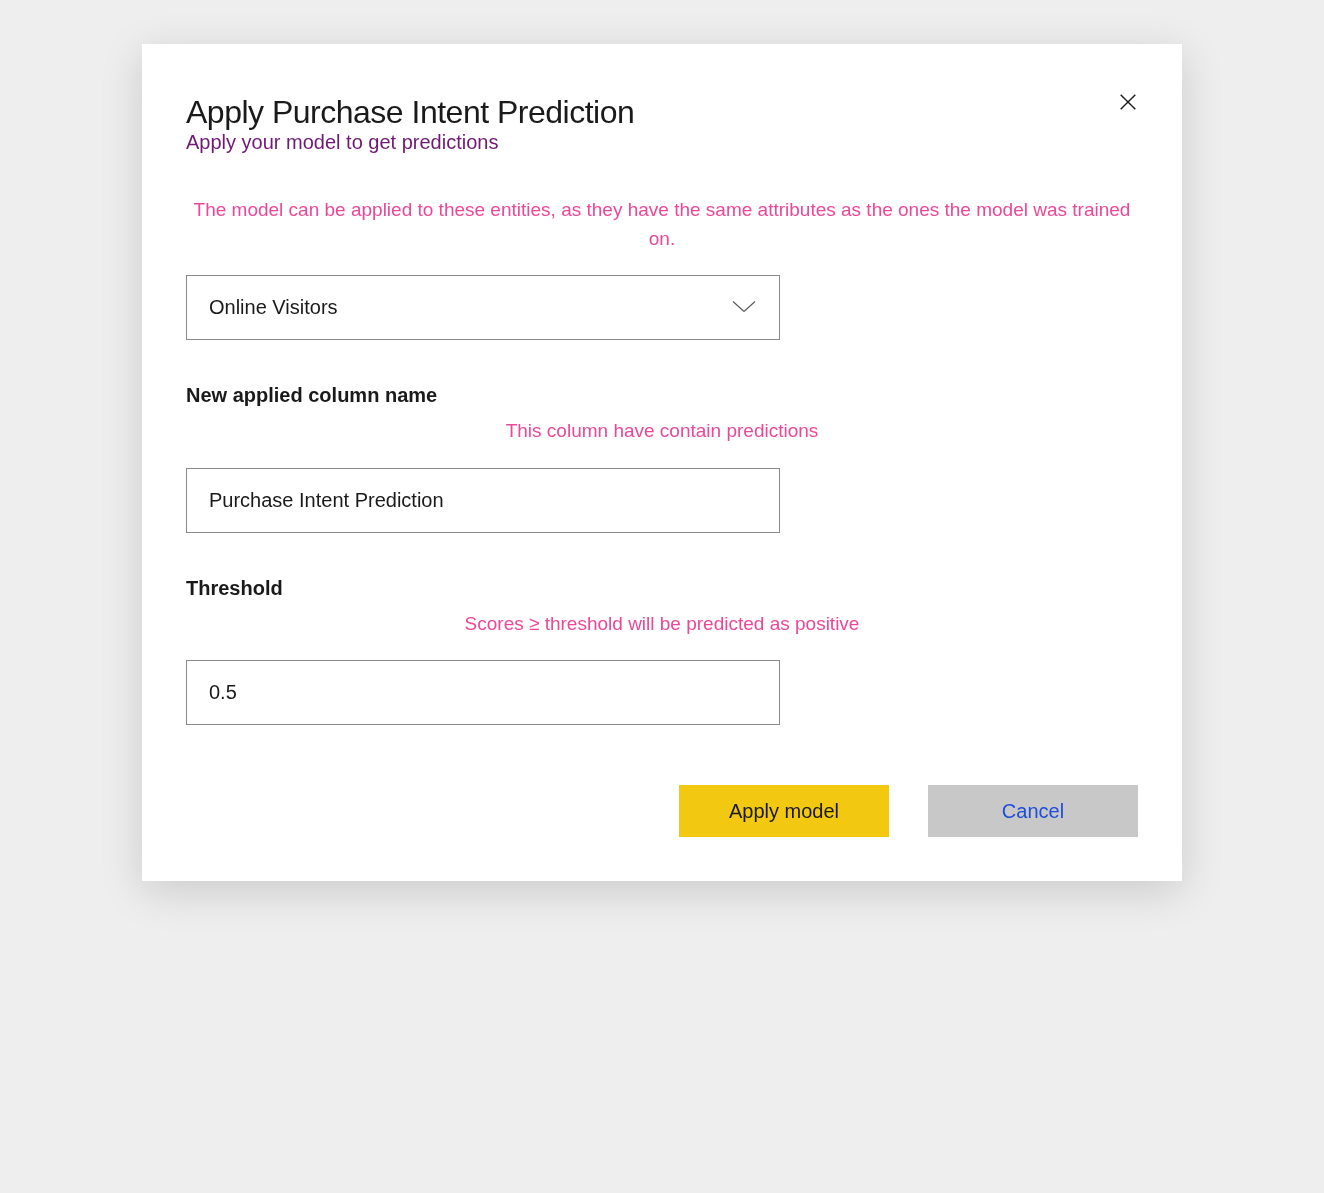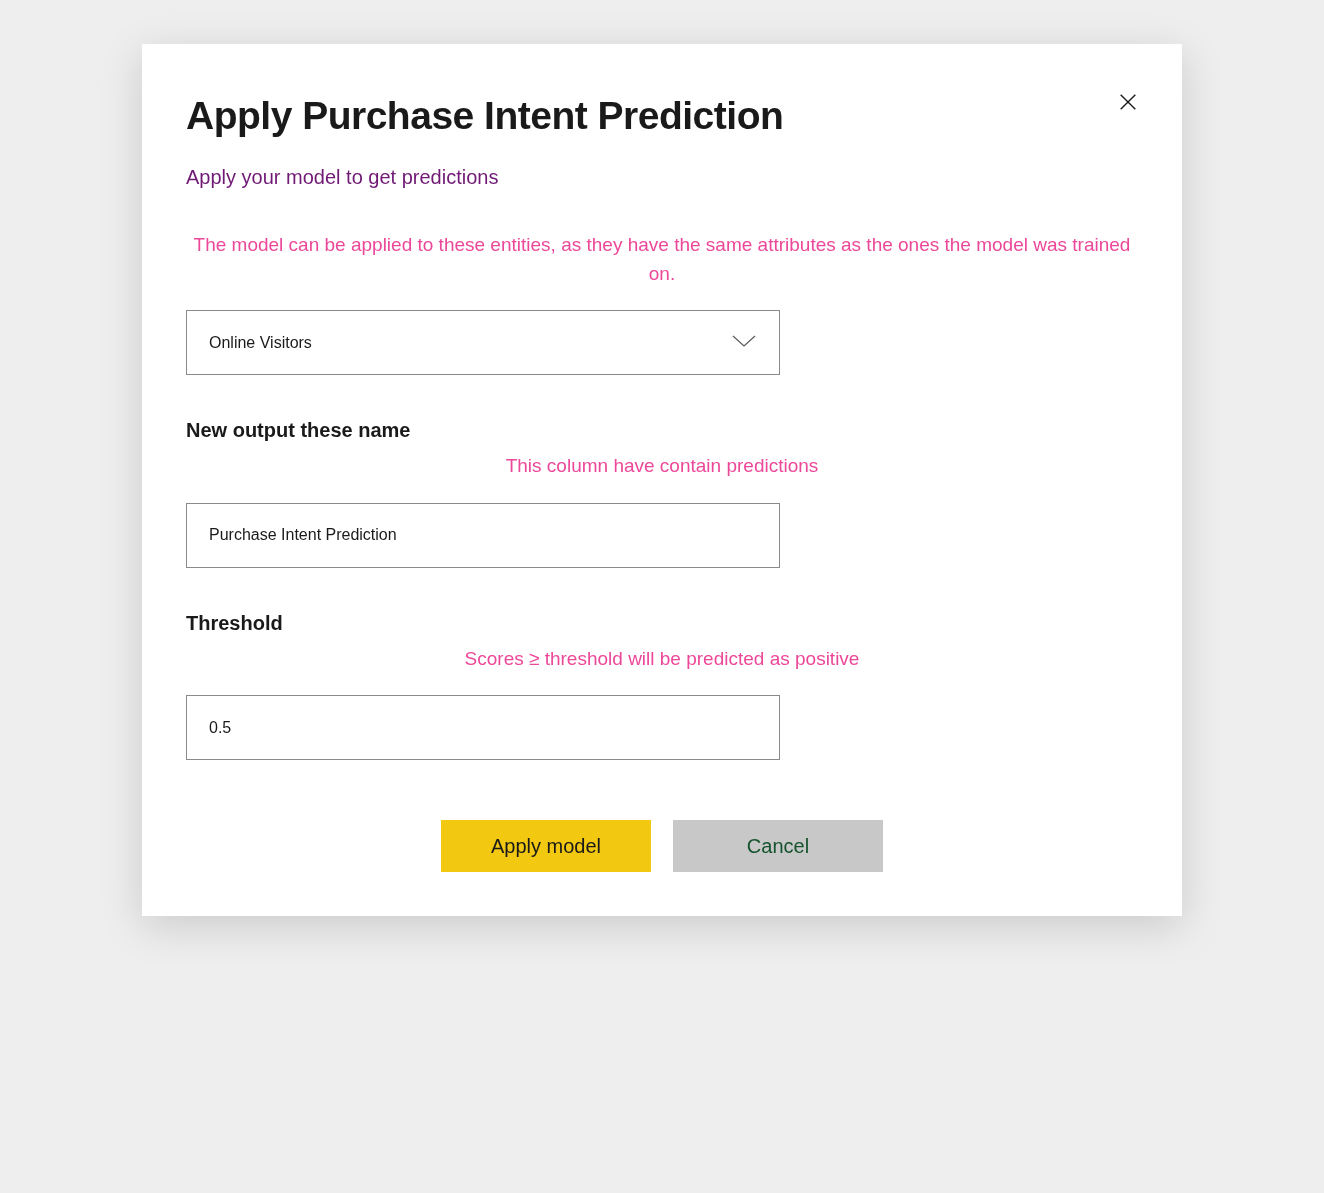--- a/index.html
+++ b/index.html
@@ -33,24 +33,23 @@
       cursor: pointer;
       display: flex;
       align-items: center;
       justify-content: center;
     }
     .close-btn svg {
       width: 22px;
       height: 22px;
     }
     .dialog-title {
-      font-size: 39px;
-      font-weight: 700;
+      font-size: 32px;
+      font-weight: 400;
       color: #1a1a1a;
-      margin-bottom: 28px;
       letter-spacing: -0.5px;
     }
     .dialog-subtitle {
       font-size: 20px;
       color: #701a75;
       margin-bottom: 42px;
       font-weight: 400;
     }
     .field-group {
       margin-bottom: 44px;
@@ -71,60 +70,60 @@
     }
     .select-wrap,
     .text-input {
       width: 594px;
       height: 65px;
       border: 1px solid #8a8a8a;
       background: #ffffff;
       display: flex;
       align-items: center;
       padding: 0 22px;
-      font-size: 16px;
+      font-size: 20px;
       color: #1a1a1a;
       font-family: inherit;
       cursor: pointer;
       position: relative;
     }
     .select-wrap .chevron {
       position: absolute;
       right: 22px;
       top: 50%;
       transform: translateY(-50%);
     }
     .text-input {
       cursor: text;
       outline: none;
     }
     .button-row {
       display: flex;
-      justify-content: center;
-      gap: 22px;
+      justify-content: flex-end;
+      gap: 39px;
       margin-top: 60px;
     }
     .btn {
       height: 52px;
       min-width: 210px;
       border: none;
       font-size: 20px;
       font-family: inherit;
       cursor: pointer;
       display: flex;
       align-items: center;
       justify-content: center;
     }
     .btn-primary {
       background: #f2c811;
       color: #1a1a1a;
     }
     .btn-secondary {
       background: #c8c8c8;
-      color: #14532d;
+      color: #1d4ed8;
     }
   </style>
 </head>
 <body>
 
 <div class="dialog">
 
   <div class="close-btn">
     <svg viewBox="0 0 24 24" fill="none" stroke="#1a1a1a" stroke-width="1.5">
       <line x1="4" y1="4" x2="20" y2="20"></line>
@@ -141,21 +140,21 @@
       <span>Online Visitors</span>
       <span class="chevron">
         <svg width="26" height="16" viewBox="0 0 26 16" fill="none" stroke="#5a5a5a" stroke-width="1.2">
           <polyline points="2,3 13,13 24,3"></polyline>
         </svg>
       </span>
     </div>
   </div>
 
   <div class="field-group">
-    <div class="field-label">New output these name</div>
+    <div class="field-label">New applied column name</div>
     <div class="field-help">This column have contain predictions</div>
     <input type="text" class="text-input" value="Purchase Intent Prediction" style="">
   </div>
 
   <div class="field-group">
     <div class="field-label">Threshold</div>
     <div class="field-help">Scores ≥ threshold will be predicted as positive</div>
     <input type="text" class="text-input" value="0.5" style="">
   </div>
 

